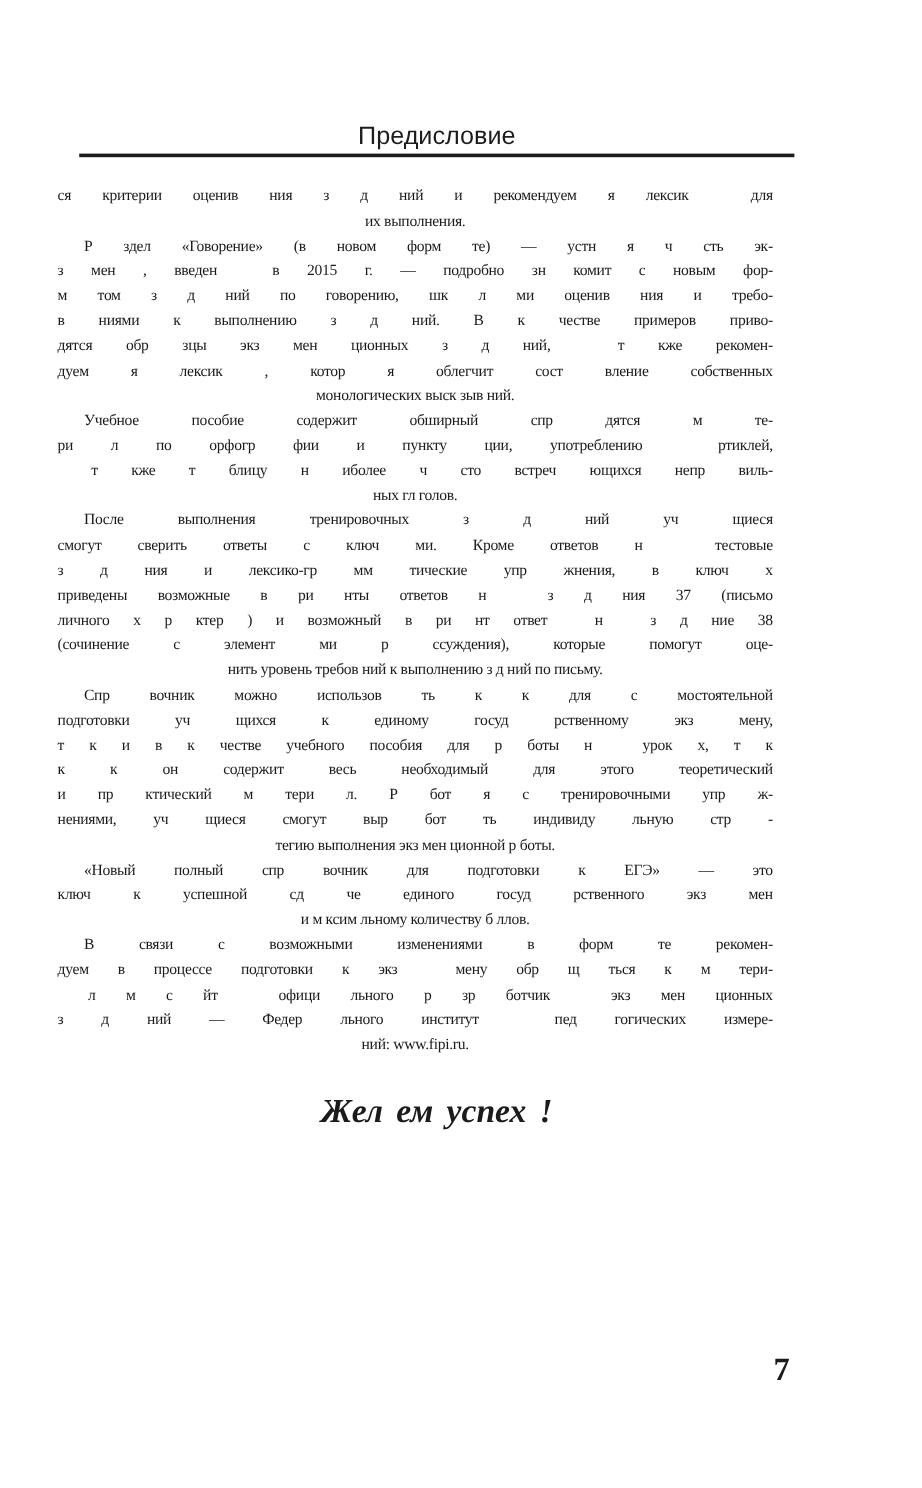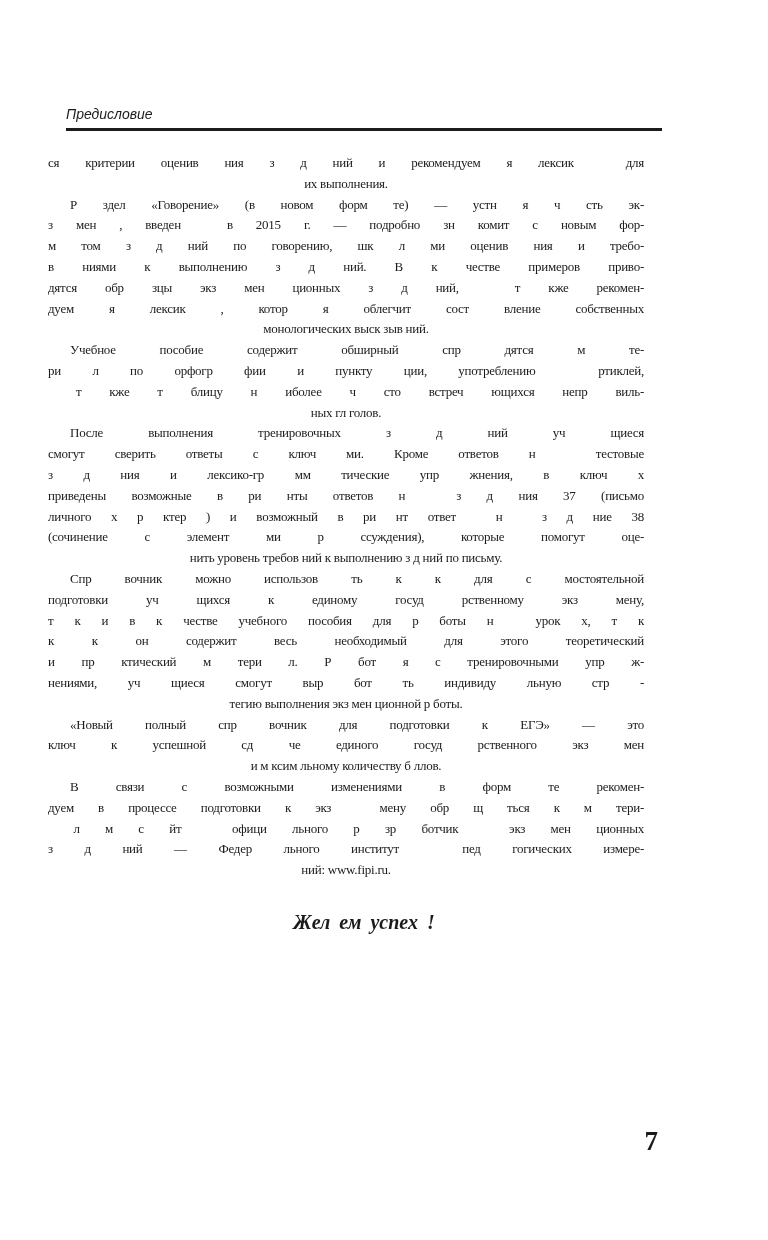--- a/index.html
+++ b/index.html
@@ -10,26 +10,25 @@
     background: #ffffff;
     font-family: "Liberation Serif", serif;
     color: #1b1b1b;
     overflow: hidden;
   }
   .header-title {
     position: absolute;
     top: 102px;
     left: 66px;
     width: 596px;
-    text-align: left;
+    text-align: center;
     font-family: "Liberation Sans", sans-serif;
-    font-size: 14px;
+    font-size: 21px;
     line-height: 24px;
     color: #1c1c1c;
-    font-style: italic;
   }
   .header-rule {
     position: absolute;
     top: 128px;
     left: 66px;
     width: 596px;
     height: 3px;
     background: #1c1c1c;
   }
   .body-text {
@@ -55,21 +54,21 @@
   .p-indent .line:first-child { text-indent: 22px; }
   .b { font-weight: normal; }
   .closing {
     position: absolute;
     top: 911px;
     left: 66px;
     width: 596px;
     text-align: center;
     font-style: italic;
     font-weight: bold;
-    font-size: 20px;
+    font-size: 28px;
     word-spacing: 4px;
     white-space: pre-wrap;
   }
   .folio {
     position: absolute;
     top: 1126px;
     left: 66px;
     width: 592px;
     text-align: right;
     font-weight: bold;

